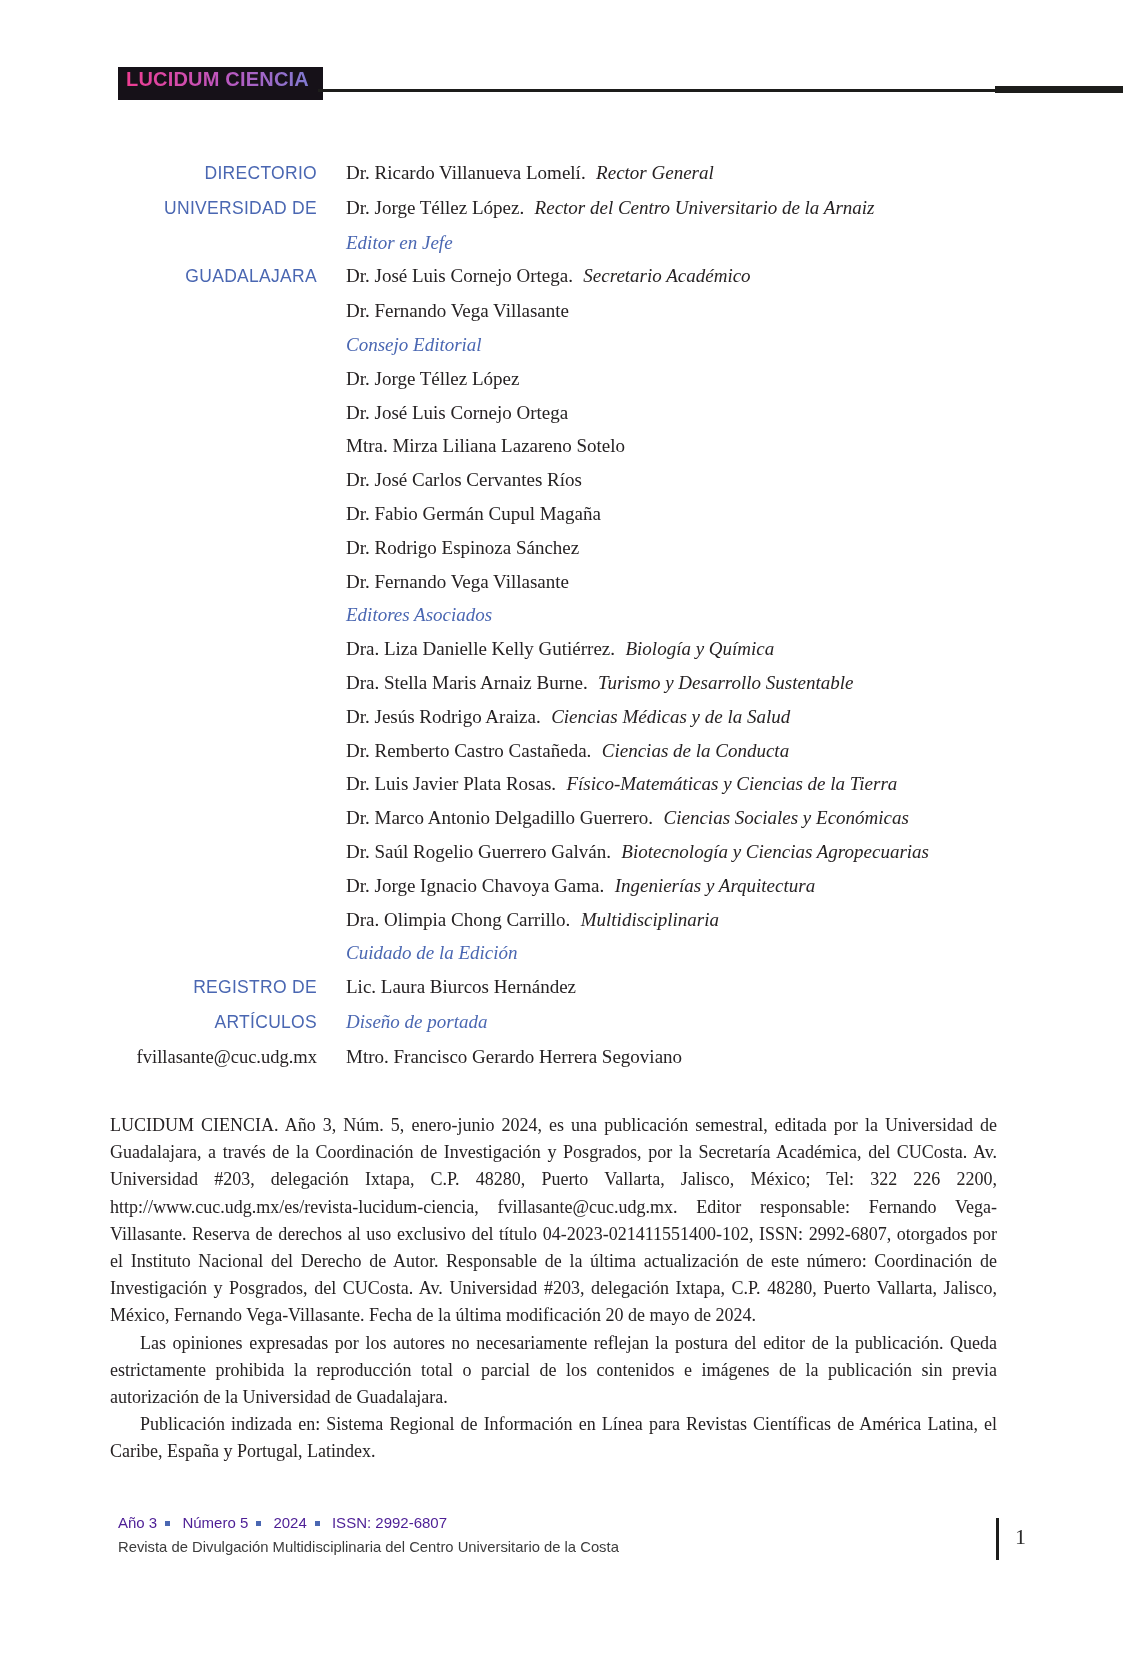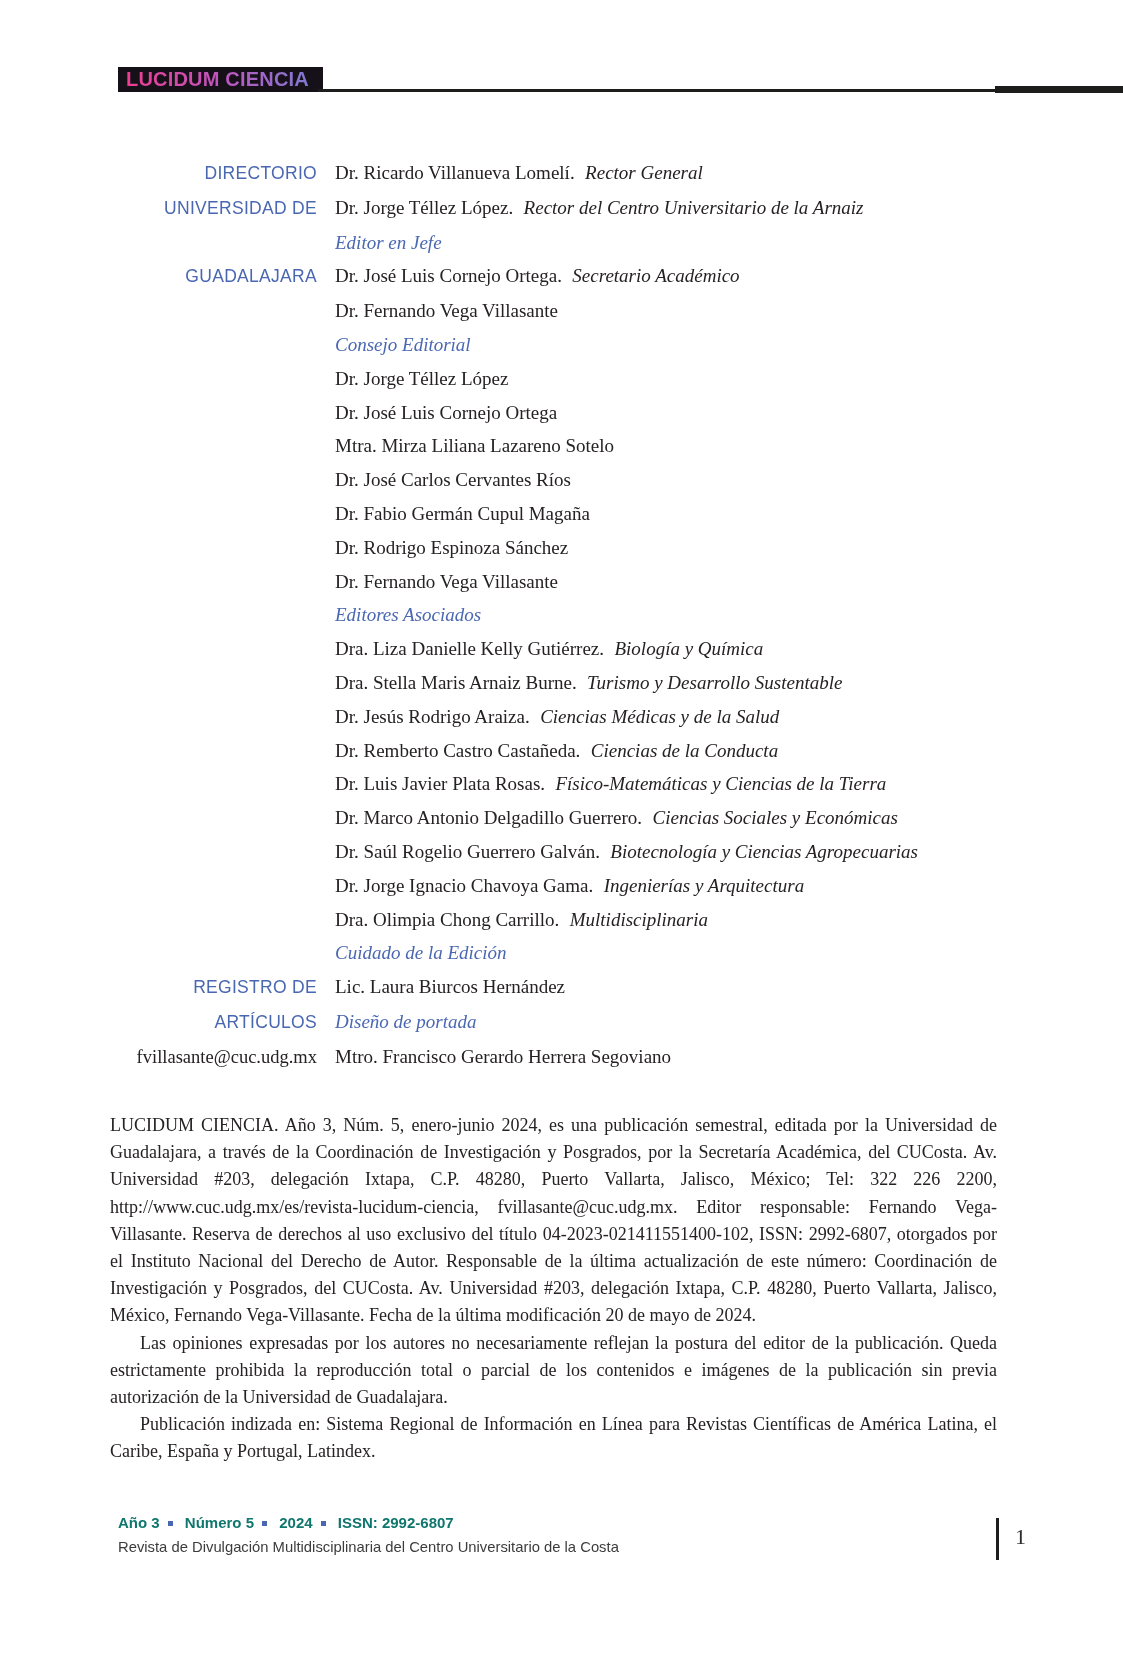--- a/index.html
+++ b/index.html
@@ -16,36 +16,36 @@
     background:#fff;
     font-family:"Liberation Serif",serif;
     color:var(--ink);
     overflow:hidden;
   }
   
   .logo{
     position:absolute;left:118px;top:67px;height:24px;
     background:var(--logo-bg);
     display:flex;align-items:center;
-    padding:0 14px 1px 8px;
+    padding:0 14px 9px 8px;
   }
   .logo-text{
     font-family:"Liberation Sans",sans-serif;
     font-weight:bold;font-size:20px;letter-spacing:.2px;
     background:linear-gradient(90deg,var(--g1) 0%,var(--g2) 55%,var(--g3) 100%);
     -webkit-background-clip:text;background-clip:text;
     color:transparent;
     white-space:nowrap;
   }
   .rule-thin{position:absolute;left:318px;top:89px;width:682px;height:3px;background:var(--rule);}
   .rule-thick{position:absolute;left:995px;top:86px;width:128px;height:7px;background:var(--rule);}
   
   .directory{position:absolute;left:118px;top:156px;width:887px;}
   .dir-row{
-    display:grid;grid-template-columns:199px 665px;column-gap:18px;
+    display:grid;grid-template-columns:199px 665px;column-gap:29px;
     align-items:baseline;line-height:33.8px;
   }
   .dir-label{
     text-align:right;
     font-family:"Liberation Sans",sans-serif;
     font-size:17.5px;letter-spacing:.3px;
     color:var(--accent);
     white-space:nowrap;
   }
   .dir-label.email{
@@ -60,21 +60,21 @@
   .legal{
     position:absolute;left:110px;top:1112px;width:887px;
     font-size:18px;line-height:27.2px;text-align:justify;
   }
   .legal p{margin:0;}
   .legal p + p{text-indent:30px;}
   
   .footer-meta{
     position:absolute;left:118px;top:1514px;
     font-family:"Liberation Sans",sans-serif;
-    font-size:15px;color:#0f766e;font-weight:bold;
+    font-size:15px;color:#4c1d95;
   }
   .meta-item:not(:last-child)::after{
     content:"";display:inline-block;width:5px;height:5px;
     background:var(--accent);margin:0 8px;vertical-align:2px;
   }
   .footer-subtitle{
     position:absolute;left:118px;top:1539px;
     font-family:"Liberation Sans",sans-serif;
     font-size:14.8px;color:#3c3c3c;
   }

